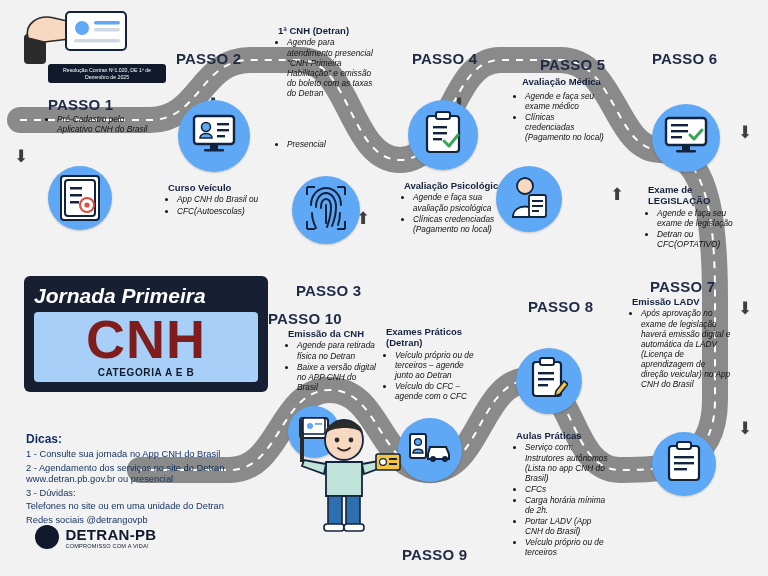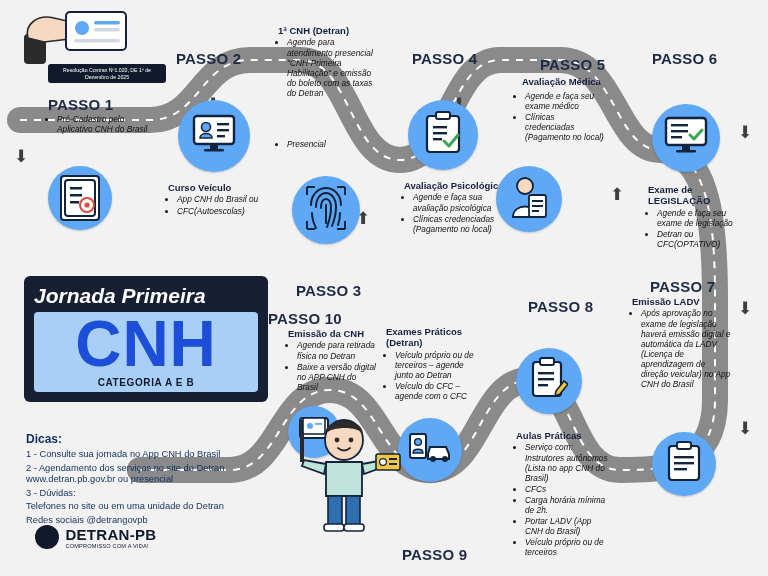--- a/index.html
+++ b/index.html
@@ -32,21 +32,21 @@
   .title-block{
     position:absolute;left:24px;top:276px;width:244px;
     background:#172033;border-radius:6px;padding:8px 10px 10px 10px;
     box-sizing:border-box;
   }
   .title-block .l1{color:#fff;font-size:21px;font-weight:bold;font-style:italic;}
   .cnh-box{
     background:#a8cff7;border-radius:4px;margin-top:4px;padding:2px 0 0 0;
     text-align:center;
   }
-  .cnh-box .big{font-size:64px;font-weight:bold;color:#1d4ed8;line-height:.95;letter-spacing:1px;}
+  .cnh-box .big{font-size:54px;font-weight:bold;color:#7f1d1d;line-height:.95;letter-spacing:1px;}
   .cnh-box .cat{font-size:10px;font-weight:bold;color:#101a2c;letter-spacing:.6px;padding:2px 0 4px 0;}
   .dicas{position:absolute;left:26px;top:432px;width:260px;}
   .dicas .h{font-size:12px;font-weight:bold;color:#12305e;margin-bottom:3px;}
   .dicas p{margin:0 0 2px 0;font-size:9.3px;color:#12305e;line-height:1.25;}
   
   .footer{position:absolute;left:26px;top:524px;display:flex;align-items:center;gap:26px;flex-direction:column;}
   .detran-logo{display:flex;align-items:center;gap:5px;}
   .detran-logo .nm{font-size:15px;font-weight:bold;color:#101a2c;letter-spacing:.3px;}
   .detran-logo .sl{font-size:5.6px;color:#101a2c;letter-spacing:.2px;}
   .gov{display:flex;align-items:center;gap:6px;}

